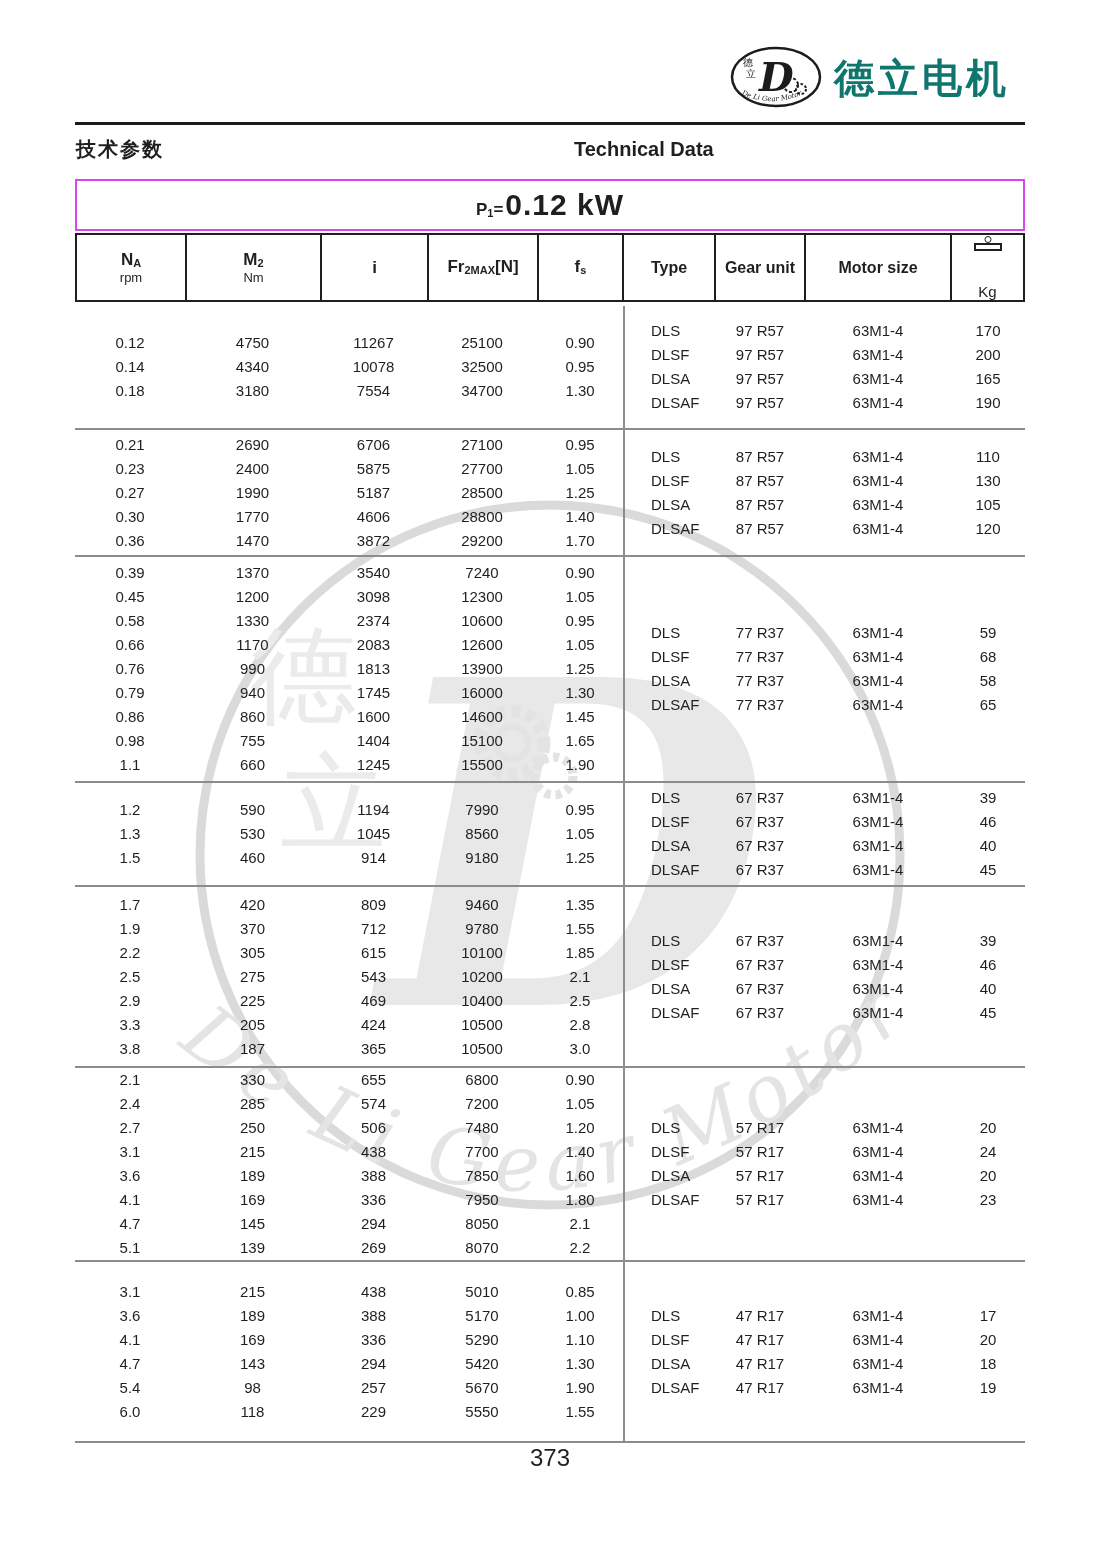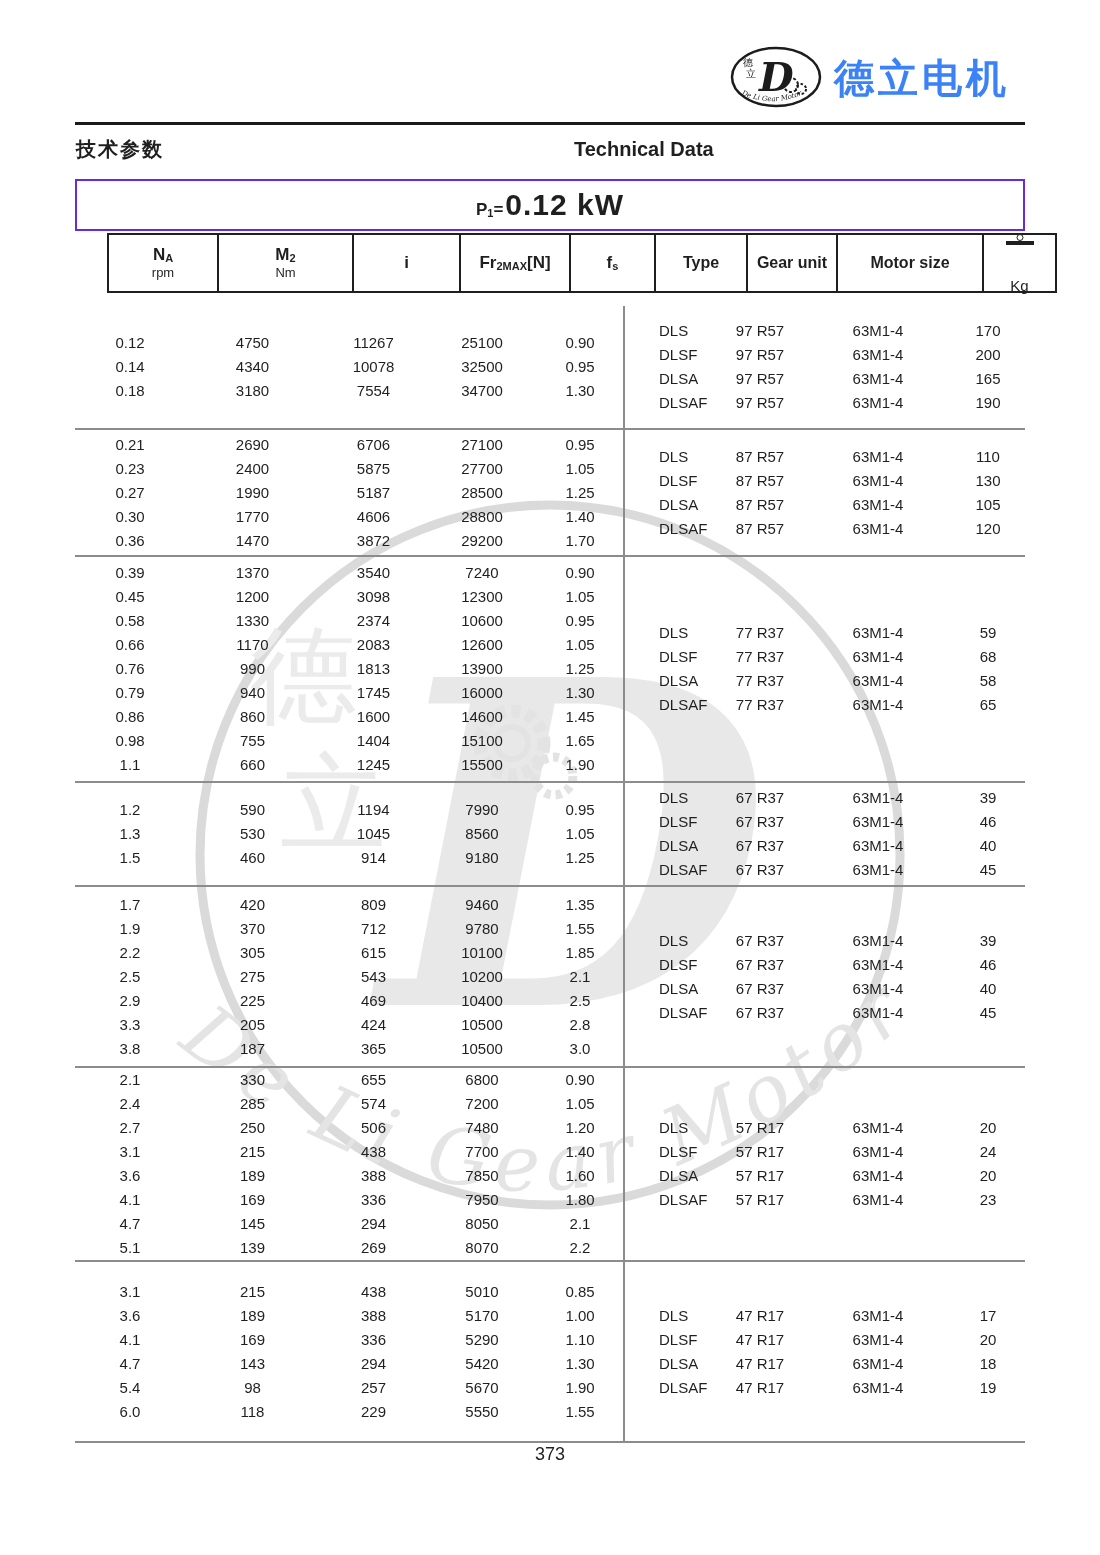--- a/index.html
+++ b/index.html
@@ -4,34 +4,34 @@
 <style>
   html,body{margin:0;padding:0;}
   body{
     width:1100px;height:1555px;position:relative;background:#ffffff;
     font-family:"Liberation Sans",sans-serif;color:#1f1f1f;overflow:hidden;
   }
   
   .watermark{position:absolute;left:130px;top:460px;z-index:0;}
   
   .brand{position:absolute;top:44px;left:728px;display:flex;align-items:center;gap:10px;z-index:2;}
-  .brand-name{font-family:"DejaVu Serif",serif;font-size:40px;font-weight:bold;letter-spacing:4px;white-space:nowrap;color:#3b82f6;}
+  .brand-name{font-family:"DejaVu Serif",serif;font-size:40px;font-weight:bold;letter-spacing:4px;white-space:nowrap;color:#0f766e;}
   .rule{position:absolute;left:75px;top:122px;width:950px;height:3px;background:#1a1a1a;z-index:2;}
   .sec-zh{position:absolute;top:136px;left:76px;font-size:20px;font-weight:bold;letter-spacing:2px;z-index:2;}
   .sec-en{position:absolute;top:138px;left:574px;font-size:20px;font-weight:bold;z-index:2;}
   
-  .pbox{position:absolute;top:179px;left:75px;width:950px;height:52px;border:2px solid #6d28d9;
+  .pbox{position:absolute;top:179px;left:75px;width:950px;height:52px;border:2px solid #d946ef;
         box-sizing:border-box;display:flex;align-items:center;justify-content:center;z-index:2;background:transparent;}
   .pline{display:flex;align-items:baseline;}
   .p-label{font-size:17px;font-weight:bold;}
   .p-label .sub{font-size:11px;position:relative;top:2px;}
   .p-value{font-size:30px;font-weight:bold;letter-spacing:1px;margin-left:2px;}
   
-  .thead{position:absolute;top:233px;left:75px;width:950px;height:60px;border:2px solid #1f1f1f;
-         box-sizing:border-box;display:flex;z-index:2;margin-left:32px;}
+  .thead{position:absolute;top:233px;left:75px;width:950px;height:69px;border:2px solid #1f1f1f;
+         box-sizing:border-box;display:flex;z-index:2;}
   .hc{box-sizing:border-box;border-right:2px solid #1f1f1f;display:flex;flex-direction:column;
       align-items:center;justify-content:center;gap:1px;font-weight:bold;}
   .hc:last-child{border-right:none;gap:30px;}
   .w0{width:110px}.w1{width:135px}.w2{width:107px}.w3{width:110px}.w4{width:85px}
   .w5{width:92px}.w6{width:90px}.w7{width:146px}.w8{flex:1}
   .hmain{font-size:17px;line-height:18px;}
   .hmain .sub{font-size:11px;position:relative;top:2px;}
   .hunit{font-size:13px;font-weight:normal;line-height:14px;}
   .hlabel{font-size:16px;}
   .weight-icon{width:24px;height:15px;border:2px solid #1f1f1f;position:relative;margin-top:8px;}
@@ -41,23 +41,23 @@
   
   .tbody{position:absolute;left:75px;top:306px;width:950px;height:1137px;z-index:1;}
   .vdiv{position:absolute;left:548px;top:0;height:100%;width:2px;background:#8c8c8c;display:block;}
   .block{display:flex;box-sizing:border-box;border-bottom:2px solid #8c8c8c;}
   .b0{height:124px}.b1{height:127px}.b2{height:226px}.b3{height:104px}.b4{height:181px}.b5{height:194px}.b6{height:181px}
   .bleft{width:548px;display:flex;flex-direction:column;justify-content:center;}
   .bright{flex:1;display:flex;flex-direction:column;justify-content:center;}
   .lrow{display:grid;grid-template-columns:110px 135px 107px 110px 86px;line-height:24px;font-size:15px;}
   .rrow{display:grid;grid-template-columns:92px 90px 146px 1fr;line-height:24px;font-size:15px;}
   .lc,.rc{text-align:center;white-space:nowrap;}
-  .rc.r0{text-align:left;padding-left:36px;}
+  .rc.r0{text-align:left;padding-left:28px;}
   
-  .pageno{position:absolute;top:1444px;left:75px;width:950px;text-align:center;font-size:18px;z-index:2;}
+  .pageno{position:absolute;top:1444px;left:75px;width:950px;text-align:center;font-size:24px;z-index:2;}
 </style>
 </head>
 <body>
 
 <svg class="watermark" width="840" height="860" viewBox="0 0 840 860" aria-hidden="true">
   <circle cx="420" cy="395" r="350" fill="none" stroke="#dadada" stroke-width="9"></circle>
   <text x="250" y="545" font-family="DejaVu Serif, serif" font-style="italic" font-weight="bold" font-size="450" fill="#e8e8e8">D</text>
   <text x="120" y="252" font-size="106" fill="#ebebeb">德</text>
   <text x="150" y="380" font-size="106" fill="#ebebeb">立</text>
   <g>

